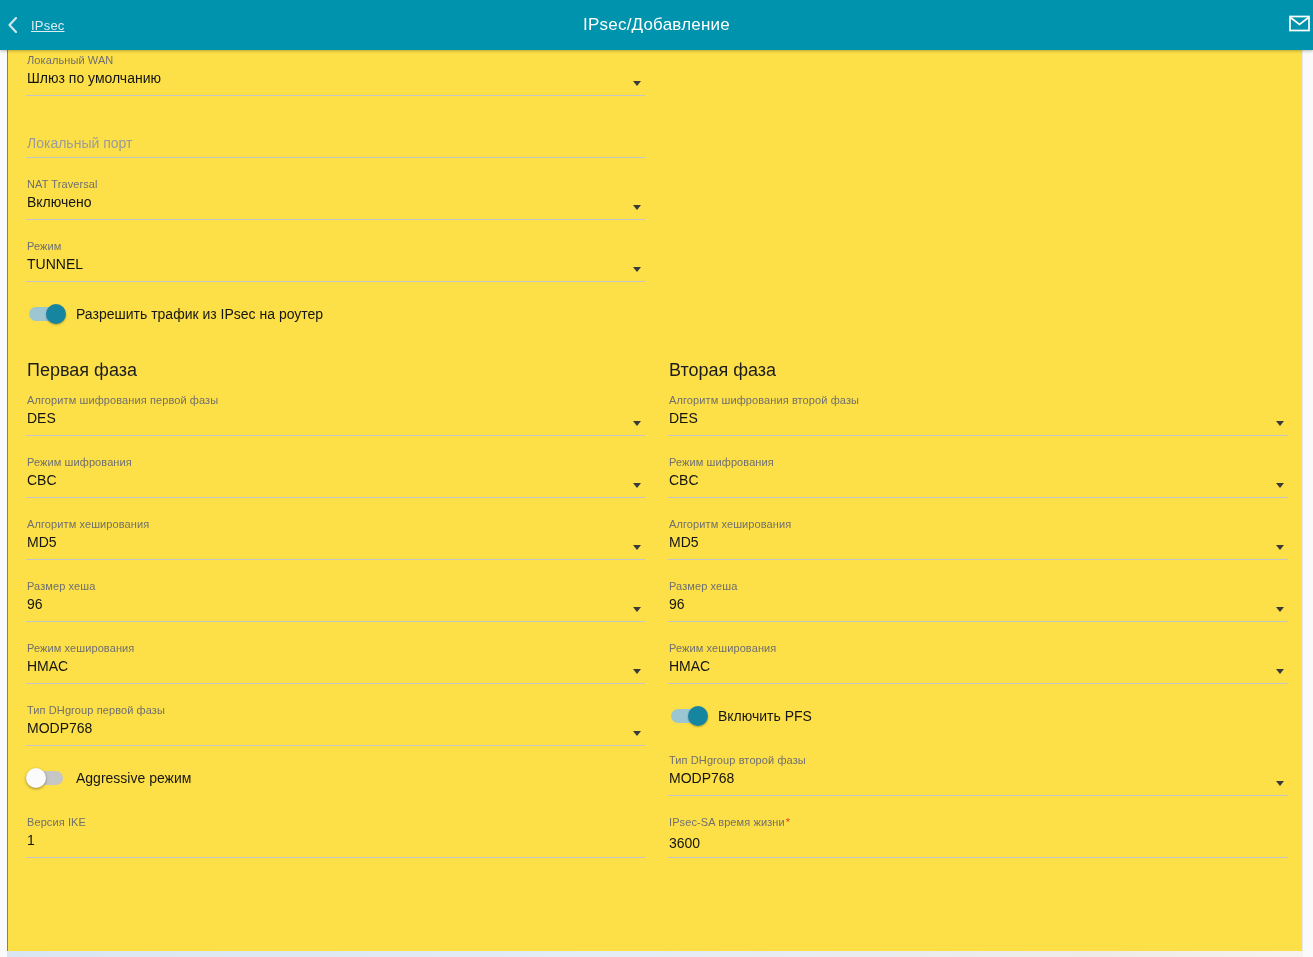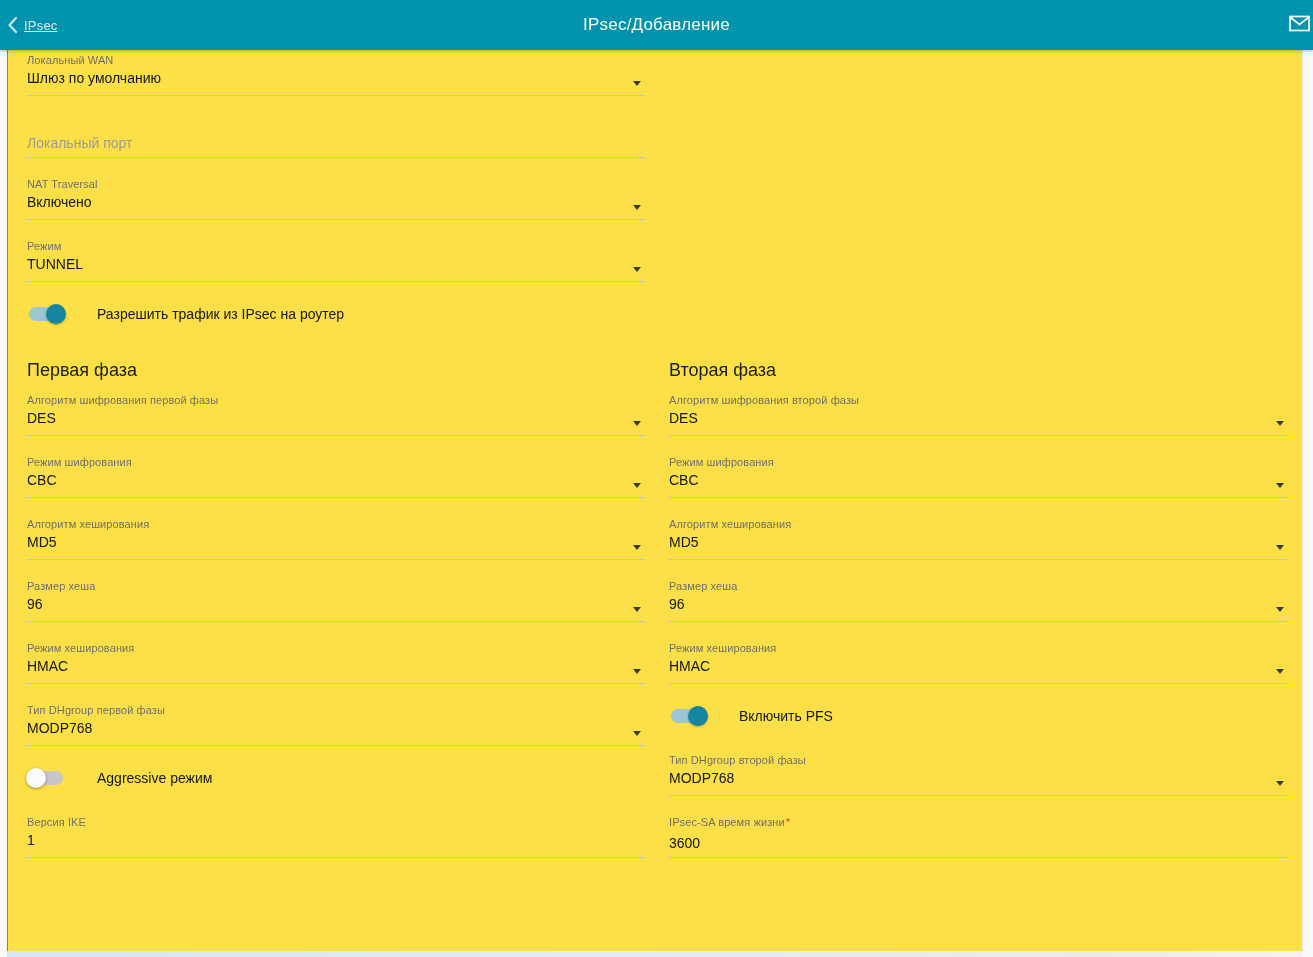--- a/index.html
+++ b/index.html
@@ -10,21 +10,21 @@
     -webkit-font-smoothing:antialiased;
   }
   
   .appbar{
     position:absolute;top:0;left:0;width:100%;height:50px;
     background:#0093ad;z-index:10;
     box-shadow:0 1px 3px rgba(0,0,0,.28);
   }
   .back{
     position:absolute;left:8px;top:0;height:50px;
-    display:flex;align-items:center;gap:7px;cursor:pointer;text-decoration:none;
+    display:flex;align-items:center;gap:14px;cursor:pointer;text-decoration:none;
   }
   .back-label{
     font-size:13px;color:#dceef2;text-decoration:underline;letter-spacing:.2px;
   }
   .appbar-title{
     position:absolute;left:0;right:0;top:0;height:50px;line-height:50px;
     text-align:center;color:#ffffff;font-size:17px;letter-spacing:.2px;
   }
   .mail-btn{
     position:absolute;right:2px;top:15px;width:22px;height:20px;cursor:pointer;
@@ -65,21 +65,21 @@
   }
   .finput::placeholder{color:#9b9b9b;opacity:1;}
   .caret{
     position:absolute;right:4px;bottom:9px;width:0;height:0;
     border-left:4.5px solid transparent;border-right:4.5px solid transparent;
     border-top:5px solid #3a3a3a;
   }
   .req{color:#e53935;font-size:11px;margin-left:1px;vertical-align:top;}
   .mt16{margin-top:24px;}
   
-  .toggle-row{display:flex;align-items:center;height:26px;gap:21px;}
+  .toggle-row{display:flex;align-items:center;height:26px;}
   .tgl{position:relative;width:34px;height:14px;border-radius:8px;margin:0 3px;cursor:pointer;flex:0 0 auto;}
   .tgl.on{background:#9cc6d1;}
   .tgl.on .knob{
     position:absolute;right:-3px;top:-3px;width:20px;height:20px;border-radius:50%;
     background:#1686a0;box-shadow:0 1px 2px rgba(0,0,0,.3);
   }
   .tgl.off{background:#c6c6c6;}
   .tgl.off .knob{
     position:absolute;left:-3px;top:-3px;width:20px;height:20px;border-radius:50%;
     background:#fbfbfb;box-shadow:0 1px 3px rgba(0,0,0,.4);

